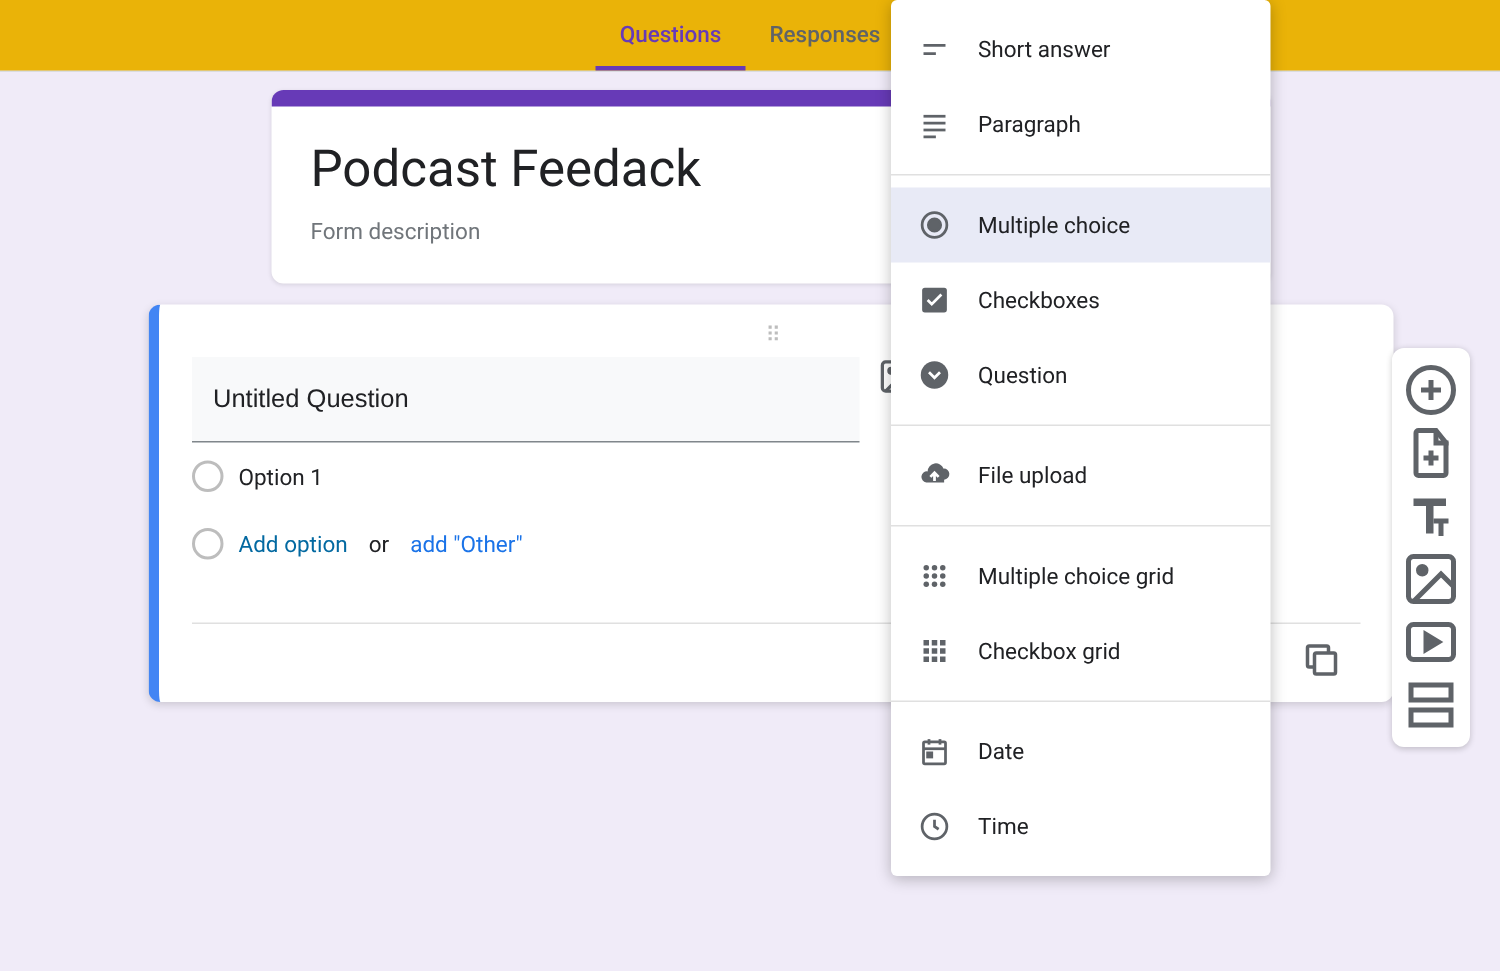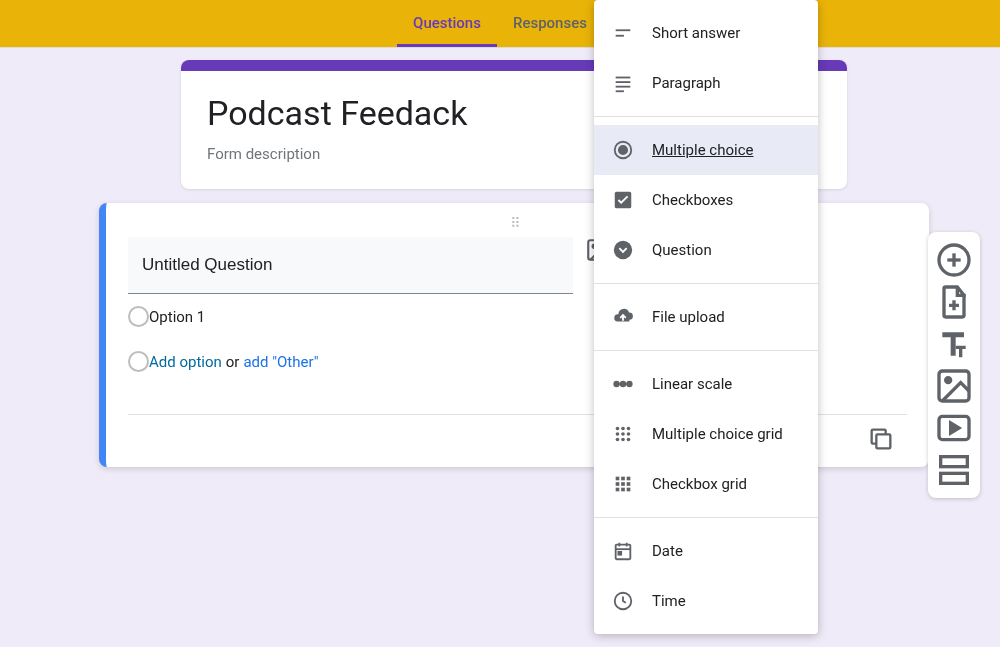--- a/index.html
+++ b/index.html
@@ -100,21 +100,21 @@
       width: 26px; height: 26px;
       color: #5f6368;
       cursor: pointer;
       display: flex;
       align-items: center;
     }
     .option-row {
       display: flex;
       align-items: center;
       padding: 12px 0;
-      gap: 0;
+      gap: 10px;
     }
     .radio-circle {
       width: 21px; height: 21px;
       border: 2px solid #bdbdbd;
       border-radius: 50%;
       flex-shrink: 0;
     }
     .option-text { font-size: 15px; color: #202124; }
     .option-placeholder { font-size: 15px; color: #0369a1; }
     .option-or { font-size: 15px; color: #202124; margin: 0 4px; }
@@ -133,37 +133,37 @@
       cursor: pointer;
       margin-right: 12px;
       display: flex;
       align-items: center;
     }
     
     .type-menu {
       position: absolute;
       top: 0;
       left: 594px;
-      width: 224px;
+      width: 253px;
       background: #fff;
       box-shadow: 0 2px 10px rgba(0,0,0,.25);
       border-radius: 4px;
       padding: 8px 0;
       z-index: 100;
     }
     .menu-item {
       display: flex;
       align-items: center;
       padding: 14px 18px;
       font-size: 15px;
       color: #202124;
       cursor: pointer;
       gap: 18px;
     }
-    .menu-item.selected { background: #e8eaf6; text-decoration: underline; }
+    .menu-item.selected { background: #e8eaf6; }
     .menu-icon {
       width: 22px; height: 22px;
       color: #5f6368;
       flex-shrink: 0;
       display: flex;
       align-items: center;
       justify-content: center;
     }
     .menu-divider {
       height: 1px;
@@ -300,31 +300,20 @@
         <svg viewBox="0 0 24 24" fill="currentColor">
           <path d="M19 15a4 4 0 0 0-.4-8A6 6 0 0 0 7 9a4 4 0 0 0-1 8h13z"></path>
           <path d="M12 10v6m-3-3l3-3 3 3" stroke="#fff" stroke-width="2" fill="none"></path>
         </svg>
       </span>
     <span>File upload</span>
   </div>
   <div class="menu-divider"></div>
   <div class="menu-item">
     <span class="menu-icon">
-        <svg viewBox="0 0 24 24" stroke="currentColor" stroke-width="2">
-          <line x1="3" y1="12" x2="21" y2="12"></line>
-          <circle cx="5" cy="12" r="2.5" fill="currentColor"></circle>
-          <circle cx="12" cy="12" r="2.5" fill="currentColor"></circle>
-          <circle cx="19" cy="12" r="2.5" fill="currentColor"></circle>
-        </svg>
-      </span>
-    <span>Linear scale</span>
-  </div>
-  <div class="menu-item">
-    <span class="menu-icon">
         <svg viewBox="0 0 24 24" fill="currentColor">
           <circle cx="6" cy="6" r="2"></circle>
           <circle cx="12" cy="6" r="2"></circle>
           <circle cx="18" cy="6" r="2"></circle>
           <circle cx="6" cy="12" r="2"></circle>
           <circle cx="12" cy="12" r="2"></circle>
           <circle cx="18" cy="12" r="2"></circle>
           <circle cx="6" cy="18" r="2"></circle>
           <circle cx="12" cy="18" r="2"></circle>
           <circle cx="18" cy="18" r="2"></circle>

